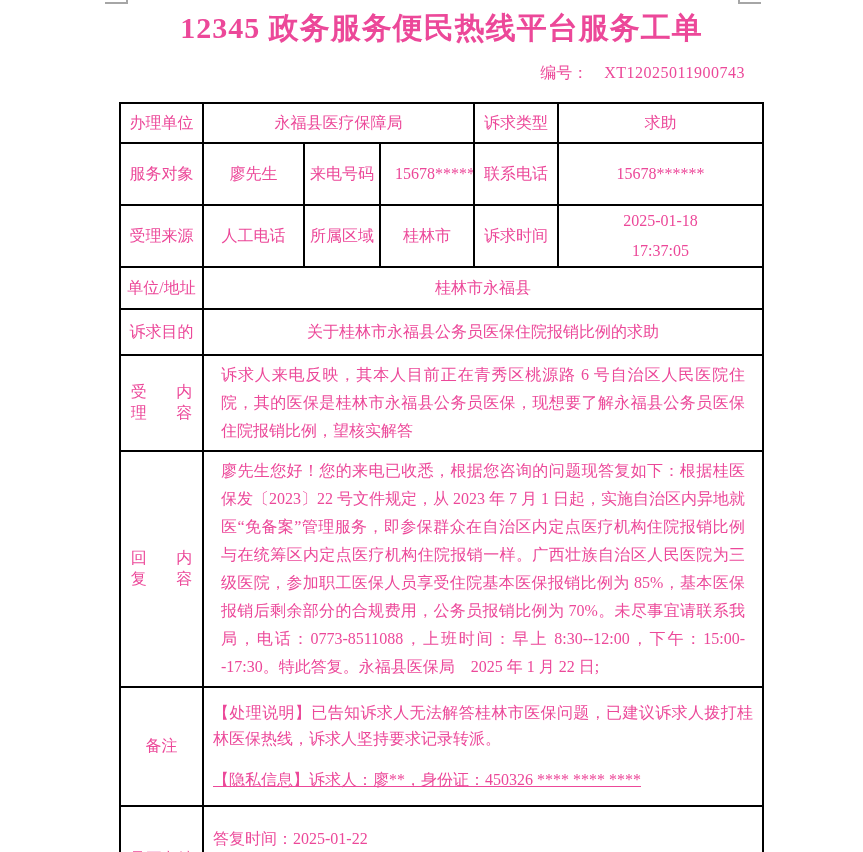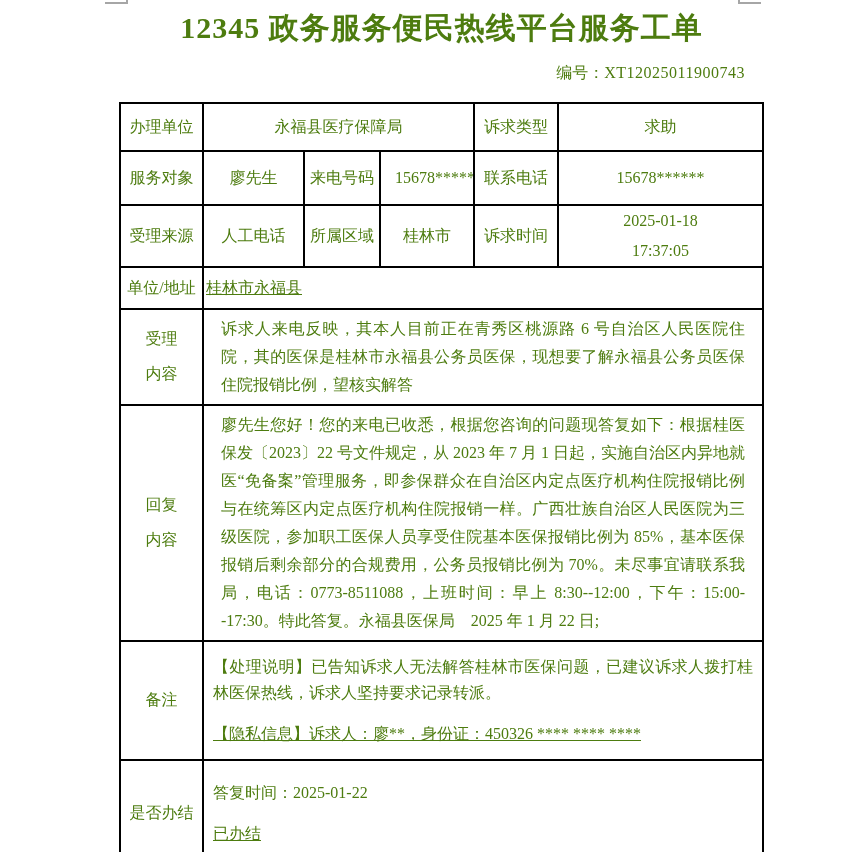--- a/index.html
+++ b/index.html
@@ -4,21 +4,21 @@
 <style>
   * { margin: 0; padding: 0; box-sizing: border-box; }
   html, body { background: #ffffff; }
   .page {
     position: relative;
     width: 863px;
     height: 852px;
     background: #ffffff;
     overflow: hidden;
     font-family: "Liberation Serif", "DejaVu Serif", serif;
-    color: #4d7c0f;
+    color: #ec4899;
   }
   .crop-mark {
     position: absolute;
     top: 0;
     width: 23px;
     height: 4px;
   }
   .crop-mark.left  { left: 105px; border-right: 2px solid #a6a6a6; border-bottom: 2px solid #a6a6a6; }
   .crop-mark.right { left: 738px; border-left: 2px solid #a6a6a6; border-bottom: 2px solid #a6a6a6; }
   .title {
@@ -33,50 +33,50 @@
     white-space: nowrap;
   }
   .ref-line {
     position: absolute;
     top: 63px;
     right: 118px;
     font-size: 16px;
     white-space: nowrap;
   }
   .ref-line .ref-value {
-    margin-left: 0;
+    margin-left: 16px;
     letter-spacing: 0.5px;
   }
   table.order-table {
     position: absolute;
     left: 119px;
     top: 102px;
     width: 645px;
     table-layout: fixed;
     border-collapse: collapse;
   }
   table.order-table td {
     border: 2px solid #000000;
     font-size: 16px;
     vertical-align: middle;
     overflow: hidden;
   }
-  tr.r1 { height: 48px; margin-left: 16px; }
-  tr.r2 { height: 54px; }
+  tr.r1 { height: 40px; margin-left: 16px; }
+  tr.r2 { height: 62px; }
   tr.r3 { height: 56px; }
   tr.r4 { height: 42px; }
   tr.r5 { height: 46px; }
   tr.r6 { height: 94px; }
   tr.r7 { height: 230px; }
   tr.r8 { height: 106px; }
   tr.r9 { height: 107px; }
   td.lbl { text-align: center; padding: 0 2px; }
   td.val { text-align: center; padding: 0 14px; }
-  td.left { text-align: left; padding: 0 2px; text-decoration: underline; }
-  td.lbl .stack { display: flex; flex-direction: column; align-items: center; justify-content: center; gap: 14px; }
+  td.left { text-align: center; padding: 0 2px; }
+  td.lbl .stack { display: flex; flex-direction: row; align-items: center; justify-content: center; gap: 14px; }
   td.para {
     vertical-align: top;
     text-align: justify;
     font-size: 15px;
     line-height: 28px;
     padding: 5px 17px;
   }
   td.para2 {
     vertical-align: top;
     text-align: justify;
@@ -138,20 +138,24 @@
         <div class="two-line">2025-01-18</div>
         <div class="two-line">17:37:05</div>
       </td>
     </tr>
 
     <tr class="r4">
       <td class="lbl">单位/地址</td>
       <td class="left" colspan="5">桂林市永福县</td>
     </tr>
 
+    <tr class="r5">
+      <td class="lbl">诉求目的</td>
+      <td class="left" colspan="5">关于桂林市永福县公务员医保住院报销比例的求助</td>
+    </tr>
 
     <tr class="r6">
       <td class="lbl">
         <div class="stack">
           <div>受理</div>
           <div>内容</div>
         </div>
       </td>
       <td class="para" colspan="5">诉求人来电反映，其本人目前正在青秀区桃源路 6 号自治区人民医院住院，其的医保是桂林市永福县公务员医保，现想要了解永福县公务员医保住院报销比例，望核实解答</td>
     </tr>

